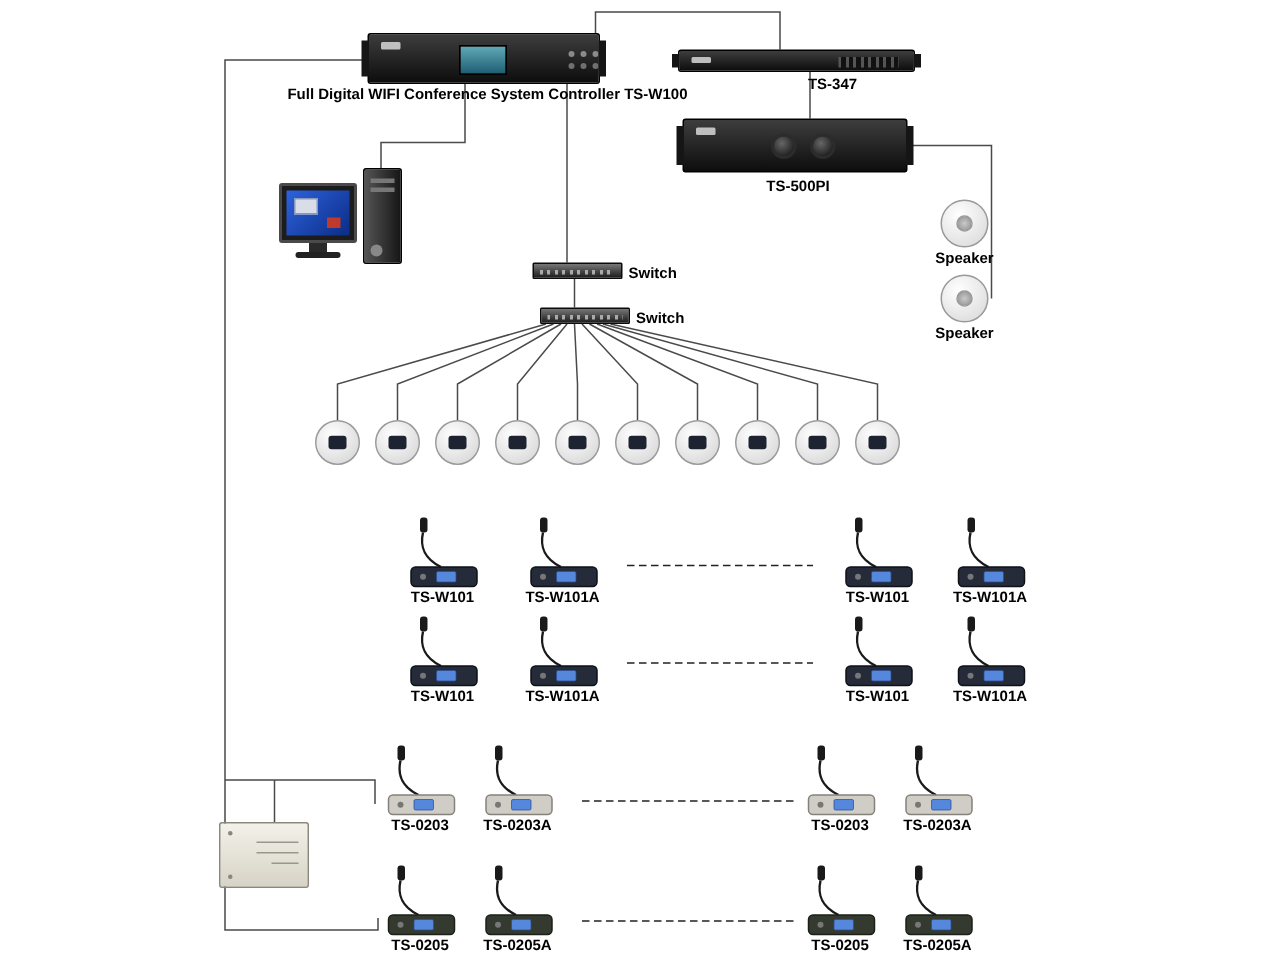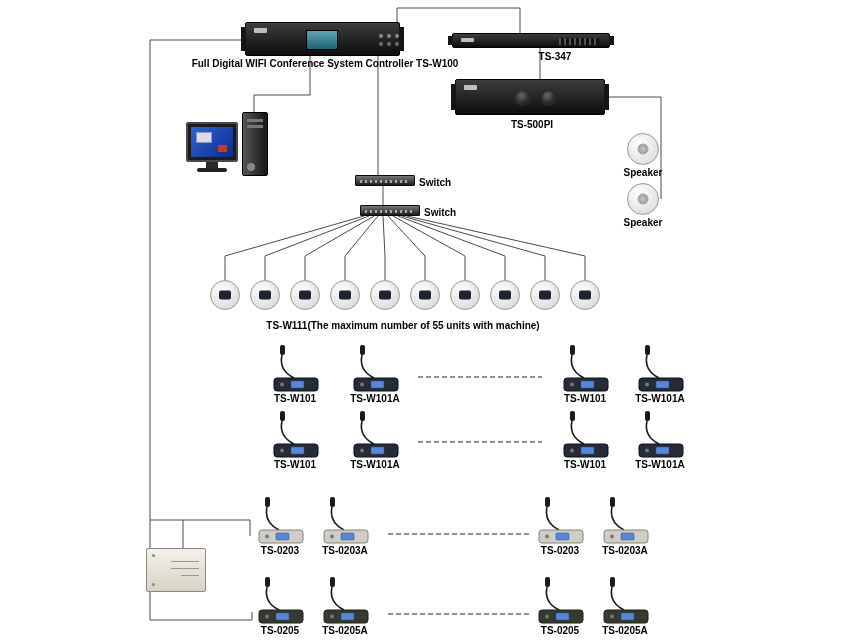--- a/index.html
+++ b/index.html
@@ -181,21 +181,20 @@
     </div>
   <div class="dev wunit" style="left:490px;top:280px">
       <span class="wcore"></span>
     </div>
   <div class="dev wunit" style="left:530px;top:280px">
       <span class="wcore"></span>
     </div>
   <div class="dev wunit" style="left:570px;top:280px">
       <span class="wcore"></span>
     </div>
-  <div class="lbl" style="left:247px;top:320px;width:312px">TS-W111(The maximum number of 55 units with machine)</div>
 
   <div class="mic" style="left:260px;top:344px">
     <svg width="70" height="48" viewBox="0 0 70 48">
         <rect class="head" x="20" y="1" width="5" height="10" rx="2"></rect>
         <path class="neck" d="M22,11 C20,20 22,28 34,34"></path>
         <rect class="base-dark" x="14" y="34" width="44" height="13" rx="3"></rect>
         <circle class="mbtn" cx="22" cy="40.5" r="2"></circle>
         <rect class="mscreen" x="31" y="37" width="13" height="7" rx="1"></rect>
       </svg>
     <div class="mic-lbl">TS-W101</div>

